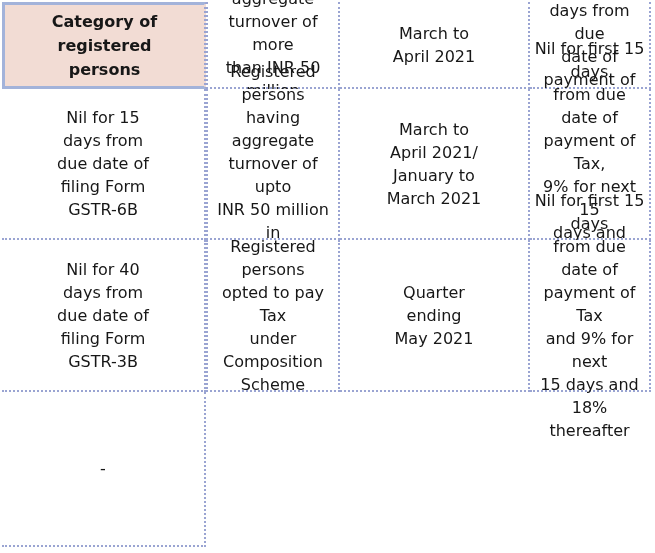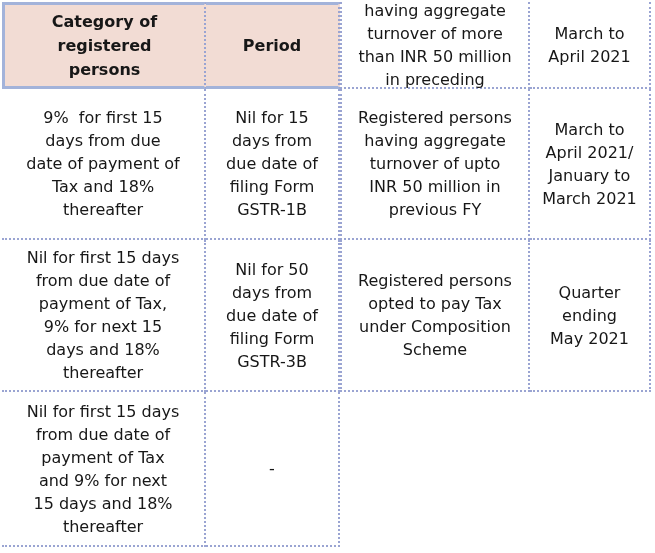--- a/index.html
+++ b/index.html
@@ -56,57 +56,56 @@
 </style>
 </head>
 <body>
 
 <div class="page">
   <div class="tbl">
 
     <div class="cell head c0">Category of
 registered
 persons</div>
-    <div class="cell head c1">Period</div>
 
     <div class="cell body c0">Registered persons
 having aggregate
 turnover of more
 than INR 50 million
 in preceding
 Financial Year (FY)</div>
     <div class="cell body c1">March to
 April 2021</div>
     <div class="cell body c2">9%  for first 15
 days from due
 date of payment of
 Tax and 18%
 thereafter</div>
     <div class="cell body c3">Nil for 15
 days from
 due date of
 filing Form
-GSTR-1B</div>
+GSTR-6B</div>
 
     <div class="cell body c0">Registered persons
 having aggregate
 turnover of upto
 INR 50 million in
 previous FY</div>
     <div class="cell body c1">March to
 April 2021/
 January to
 March 2021</div>
     <div class="cell body c2">Nil for first 15 days
 from due date of
 payment of Tax,
 9% for next 15
 days and 18%
 thereafter</div>
-    <div class="cell body c3">Nil for 50
+    <div class="cell body c3">Nil for 40
 days from
 due date of
 filing Form
 GSTR-3B</div>
 
     <div class="cell body c0">Registered persons
 opted to pay Tax
 under Composition
 Scheme</div>
     <div class="cell body c1">Quarter

